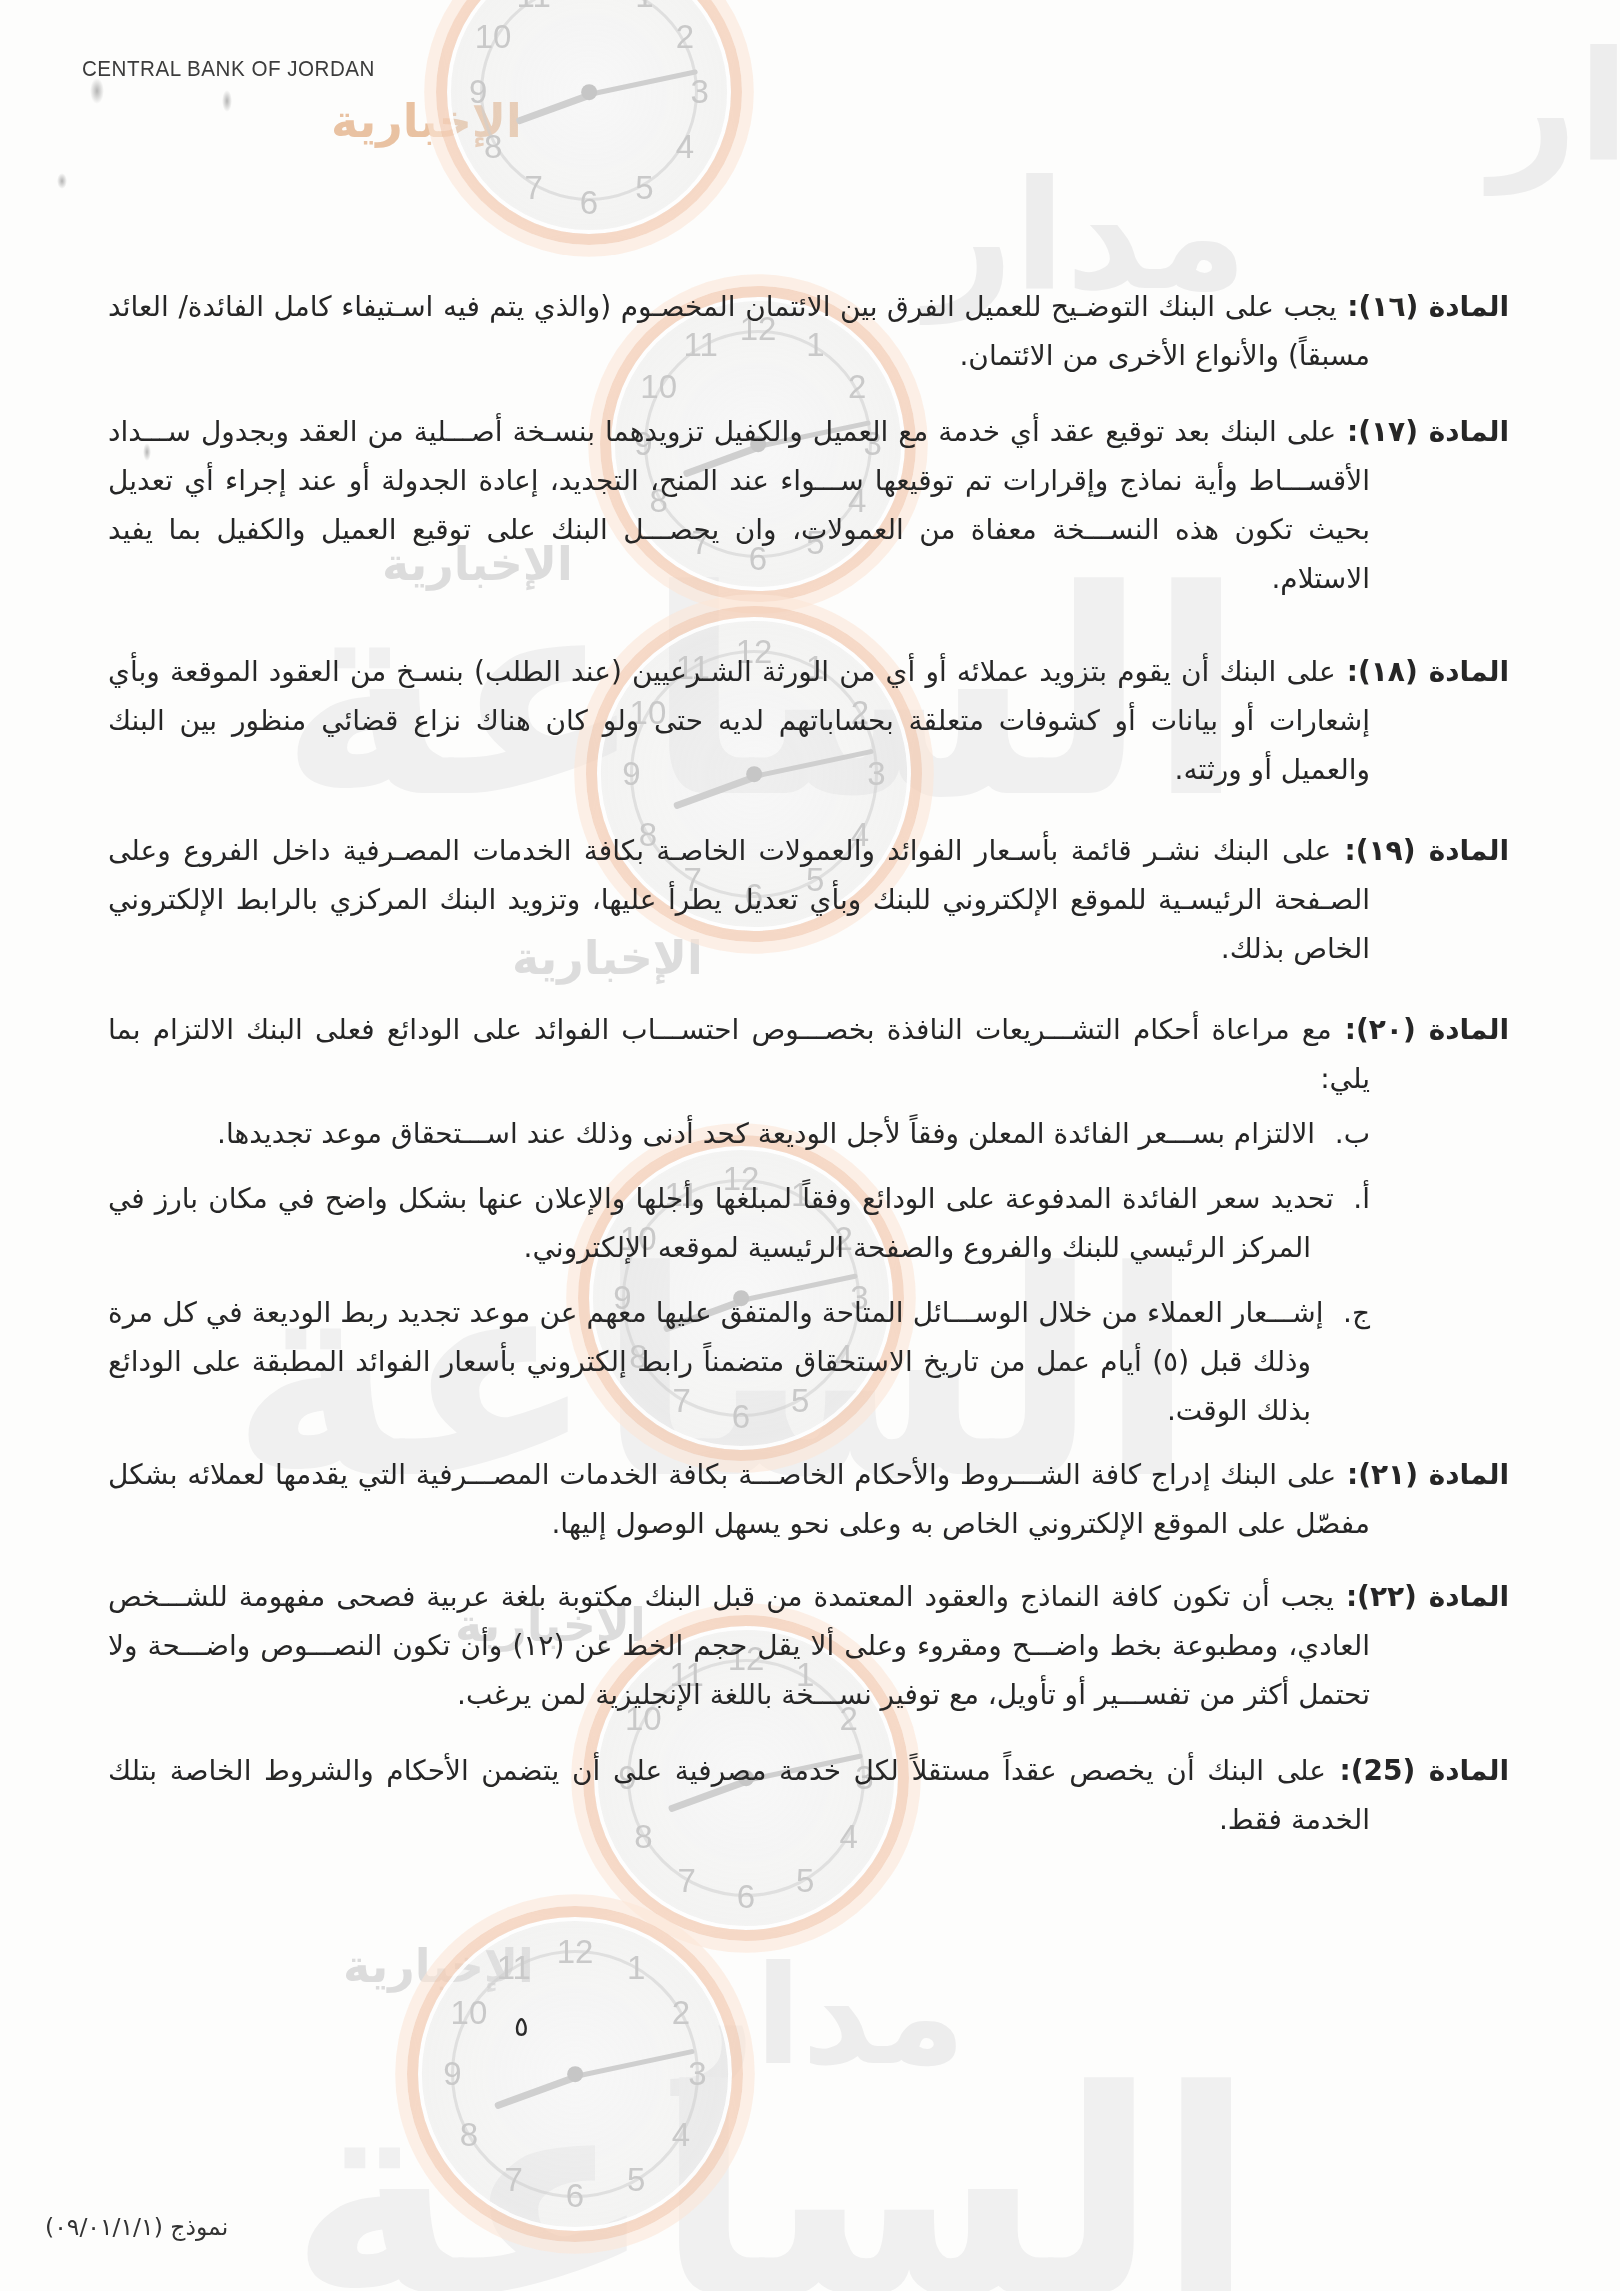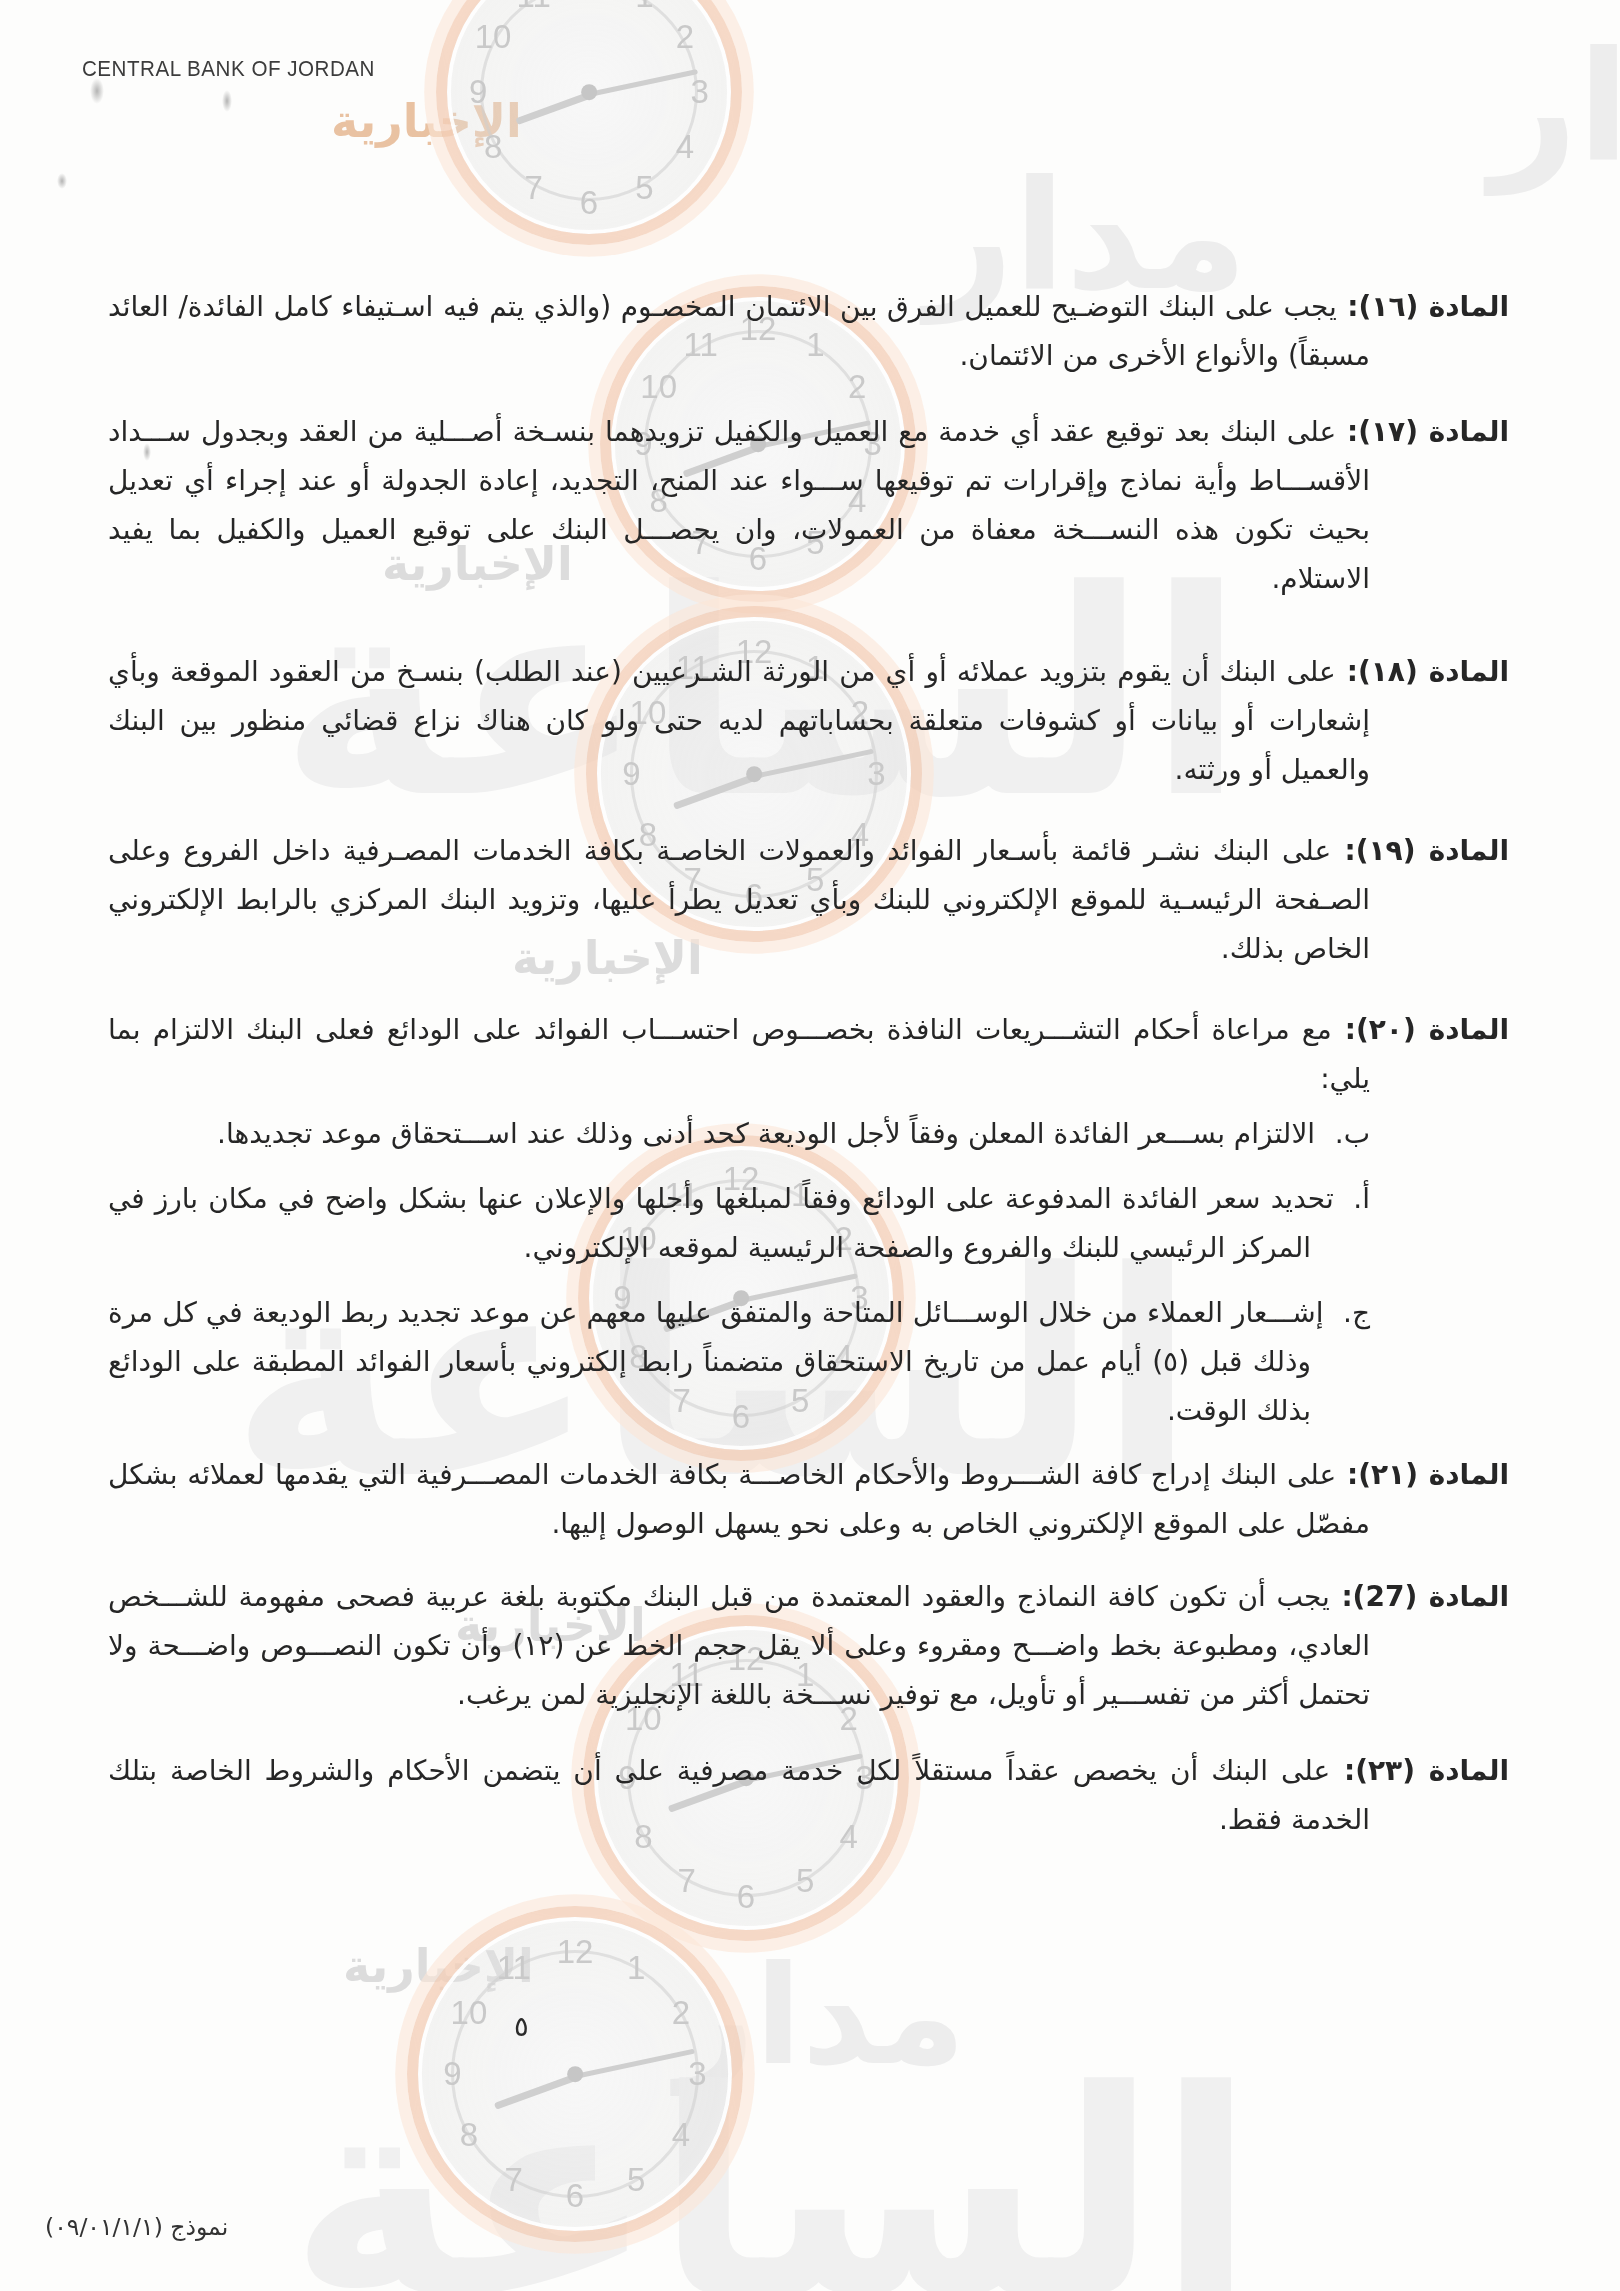--- a/index.html
+++ b/index.html
@@ -249,25 +249,25 @@
       <p class="item"><span class="item-marker">ب.</span><span>الالتزام بســـعر الفائدة المعلن وفقاً لأجل الوديعة كحد أدنى وذلك عند اســـتحقاق موعد تجديدها.</span></p>
       <p class="item"><span class="item-marker">أ.</span><span>تحديد سعر الفائدة المدفوعة على الودائع وفقاً لمبلغها وأجلها والإعلان عنها بشكل واضح في مكان بارز في المركز الرئيسي للبنك والفروع والصفحة الرئيسية لموقعه الإلكتروني.</span></p>
       <p class="item"><span class="item-marker">ج.</span><span>إشـــعار العملاء من خلال الوســـائل المتاحة والمتفق عليها معهم عن موعد تجديد ربط الوديعة في كل مرة وذلك قبل (٥) أيام عمل من تاريخ الاستحقاق متضمناً رابط إلكتروني بأسعار الفوائد المطبقة على الودائع بذلك الوقت.</span></p>
     </div>
 
     <div class="article m-a21 after-items">
       <p class="art-p"><span class="art-label">المادة (٢١):</span><span>على البنك إدراج كافة الشـــروط والأحكام الخاصـــة بكافة الخدمات المصـــرفية التي يقدمها لعملائه بشكل مفصّل على الموقع الإلكتروني الخاص به وعلى نحو يسهل الوصول إليها.</span></p>
     </div>
 
     <div class="article m-a22">
-      <p class="art-p"><span class="art-label">المادة (27):</span><span>يجب أن تكون كافة النماذج والعقود المعتمدة من قبل البنك مكتوبة بلغة عربية فصحى مفهومة للشـــخص العادي، ومطبوعة بخط واضـــح ومقروء وعلى ألا يقل حجم الخط عن (١٢) وأن تكون النصـــوص واضـــحة ولا تحتمل أكثر من تفســـير أو تأويل، مع توفير نســـخة باللغة الإنجليزية لمن يرغب.</span></p>
+      <p class="art-p"><span class="art-label">المادة (٢٢):</span><span>يجب أن تكون كافة النماذج والعقود المعتمدة من قبل البنك مكتوبة بلغة عربية فصحى مفهومة للشـــخص العادي، ومطبوعة بخط واضـــح ومقروء وعلى ألا يقل حجم الخط عن (١٢) وأن تكون النصـــوص واضـــحة ولا تحتمل أكثر من تفســـير أو تأويل، مع توفير نســـخة باللغة الإنجليزية لمن يرغب.</span></p>
     </div>
 
     <div class="article">
-      <p class="art-p"><span class="art-label">المادة (٢٣):</span><span>على البنك أن يخصص عقداً مستقلاً لكل خدمة مصرفية على أن يتضمن الأحكام والشروط الخاصة بتلك الخدمة فقط.</span></p>
+      <p class="art-p"><span class="art-label">المادة (25):</span><span>على البنك أن يخصص عقداً مستقلاً لكل خدمة مصرفية على أن يتضمن الأحكام والشروط الخاصة بتلك الخدمة فقط.</span></p>
     </div>
 
   </div>
 
   <div class="page-number">٥</div>
   <div class="form-footer">نموذج (٠٩/٠١/١/١)</div>
 
 </div>
 
 

